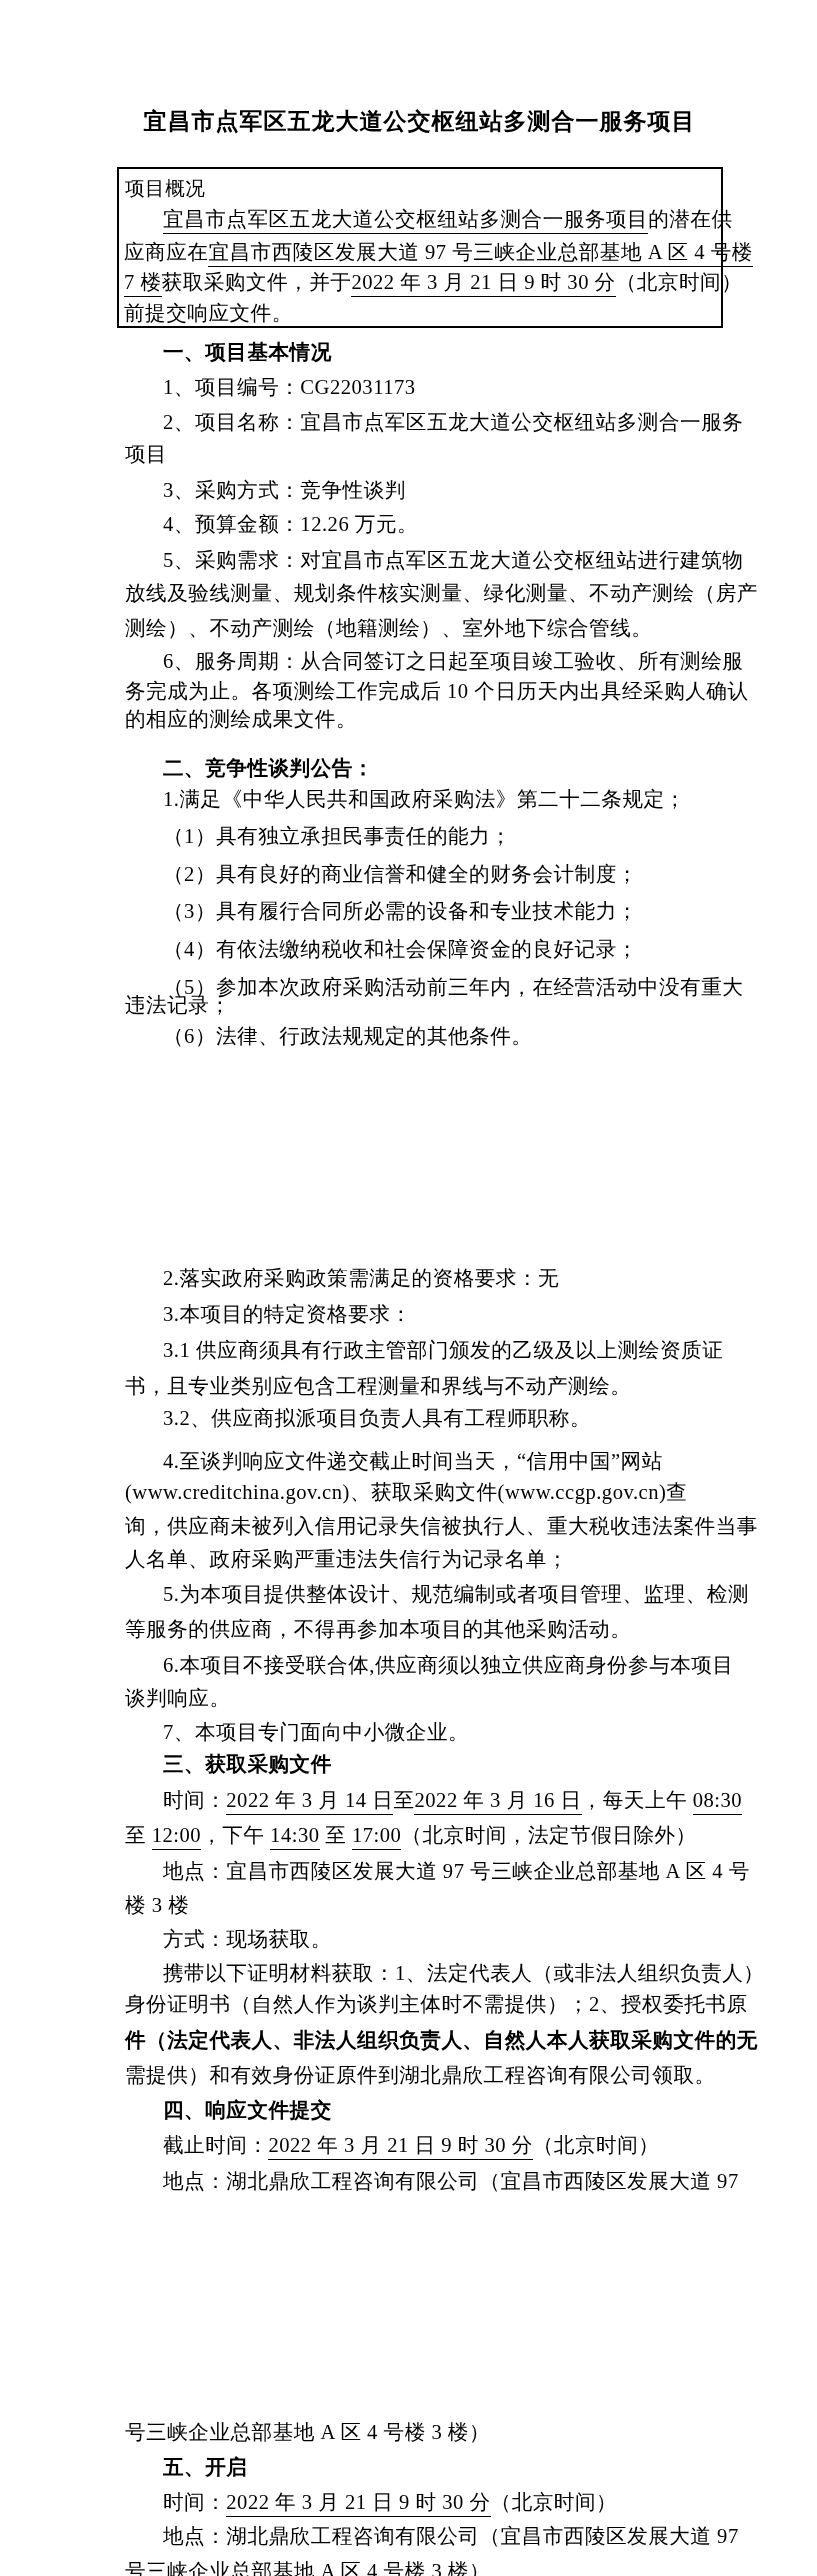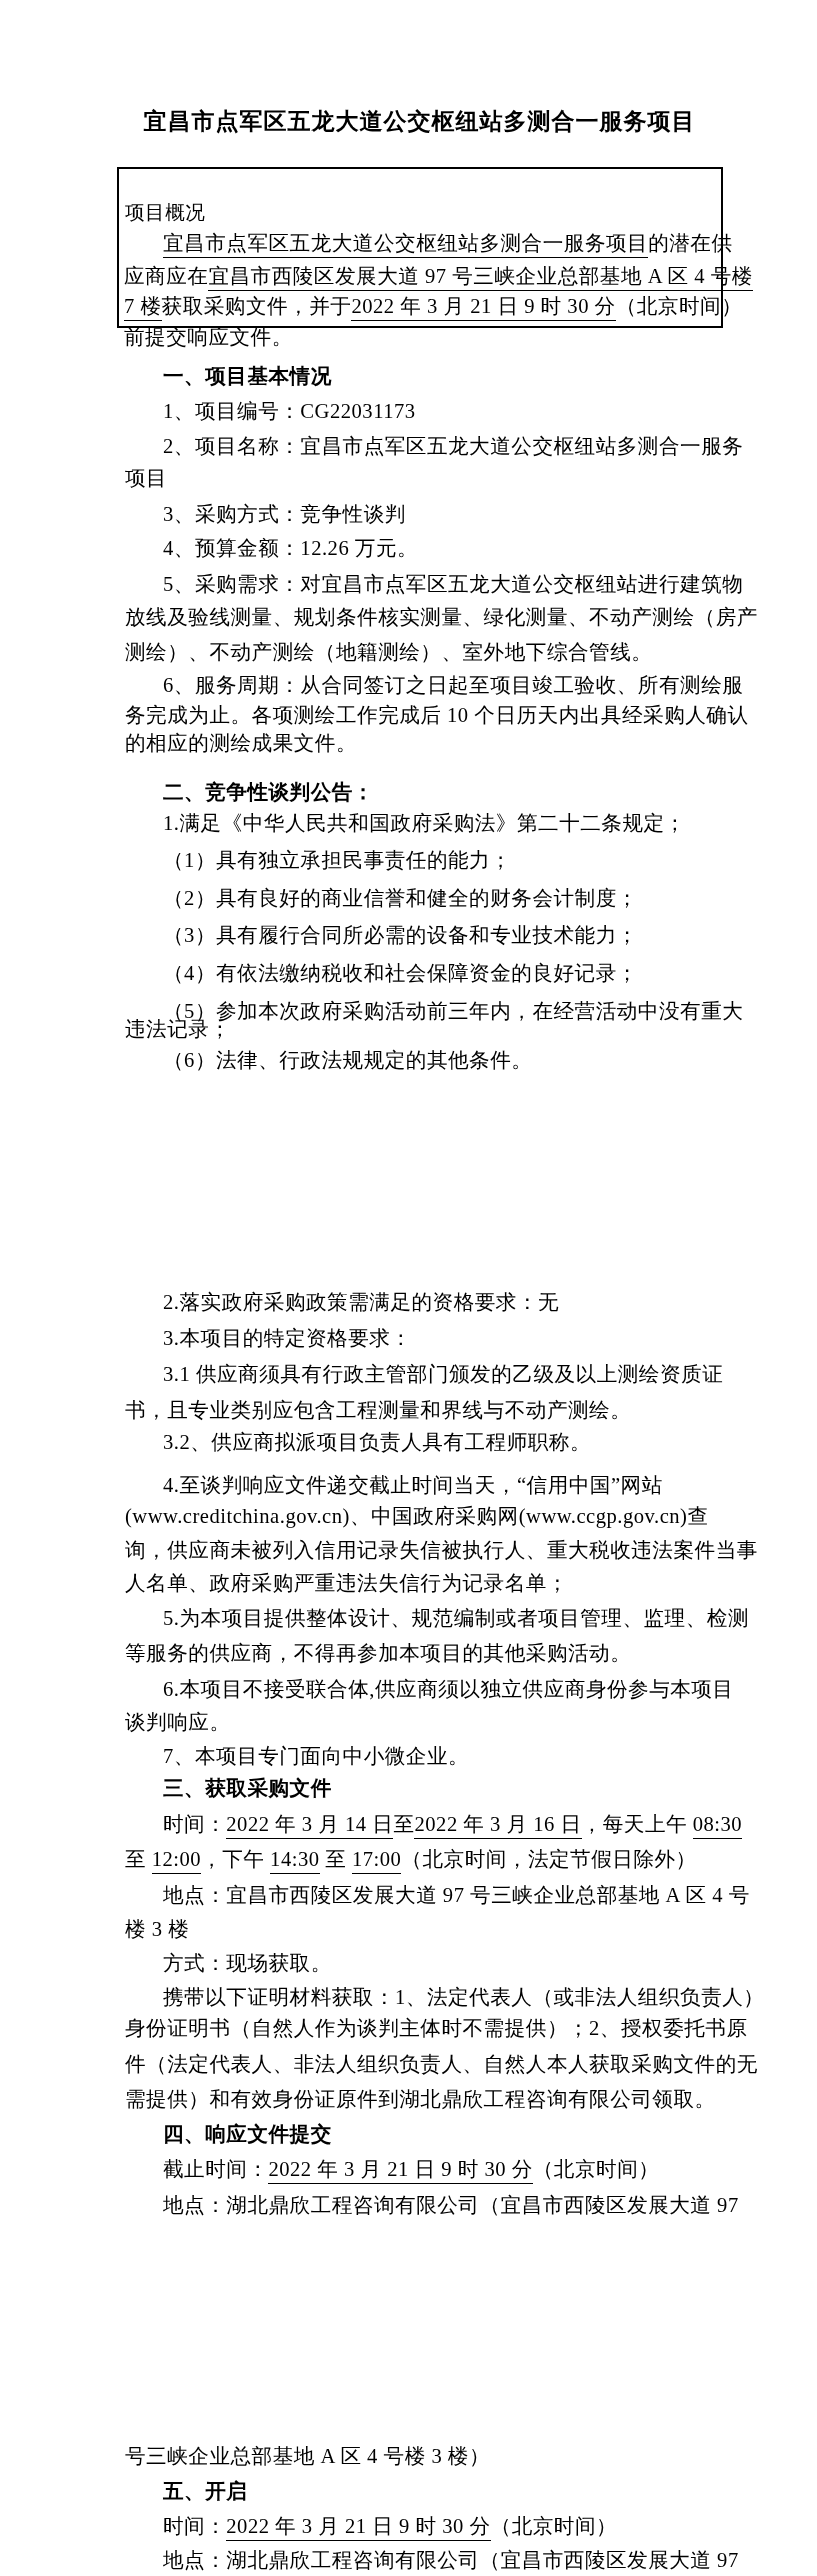--- a/index.html
+++ b/index.html
@@ -23,21 +23,20 @@
     position:absolute;
     left:117px;top:167px;width:606px;height:161px;
     border:2.1px solid #000;
     box-sizing:border-box;
     background:transparent;
   }
   .line{
     position:absolute;
     font-size:20.6px;line-height:28px;letter-spacing:0.5px;
     white-space:pre;
-    margin-top:24px;
   }
   .line.hd{
     font-family:"Liberation Sans","DejaVu Sans",sans-serif;
     font-weight:700;
   }
   .u{border-bottom:1.5px solid #000;padding-bottom:2.6px;}
 </style>
 </head>
 <body>
 
@@ -74,37 +73,37 @@
       <div class="line" style="top: 935px; left: 163px;"><span>（4）有依法缴纳税收和社会保障资金的良好记录；</span></div>
       <div class="line" style="top: 973px; left: 163px;"><span>（5）参加本次政府采购活动前三年内，在经营活动中没有重大</span></div>
       <div class="line" style="top: 991px; left: 125px;"><span>违法记录；</span></div>
       <div class="line" style="top: 1022px; left: 163px;"><span>（6）法律、行政法规规定的其他条件。</span></div>
       <div class="line" style="top: 1264px; left: 163px;"><span>2.落实政府采购政策需满足的资格要求：无</span></div>
       <div class="line" style="top: 1300px; left: 163px;"><span>3.本项目的特定资格要求：</span></div>
       <div class="line" style="top: 1336px; left: 163px;"><span>3.1 供应商须具有行政主管部门颁发的乙级及以上测绘资质证</span></div>
       <div class="line" style="top: 1372px; left: 125px;"><span>书，且专业类别应包含工程测量和界线与不动产测绘。</span></div>
       <div class="line" style="top: 1404px; left: 163px;"><span>3.2、供应商拟派项目负责人具有工程师职称。</span></div>
       <div class="line" style="top: 1447px; left: 163px;"><span>4.至谈判响应文件递交截止时间当天，“信用中国”网站</span></div>
-      <div class="line" style="top: 1478px; left: 125px;"><span>(www.creditchina.gov.cn)、中国政府采购网(www.ccgp.gov.cn)查</span></div>
+      <div class="line" style="top: 1478px; left: 125px;"><span>(www.creditchina.gov.cn)、获取采购文件(www.ccgp.gov.cn)查</span></div>
       <div class="line" style="top: 1512px; left: 125px;"><span>询，供应商未被列入信用记录失信被执行人、重大税收违法案件当事</span></div>
       <div class="line" style="top: 1545px; left: 125px;"><span>人名单、政府采购严重违法失信行为记录名单；</span></div>
       <div class="line" style="top: 1580px; left: 163px;"><span>5.为本项目提供整体设计、规范编制或者项目管理、监理、检测</span></div>
       <div class="line" style="top: 1615px; left: 125px;"><span>等服务的供应商，不得再参加本项目的其他采购活动。</span></div>
       <div class="line" style="top: 1651px; left: 163px;"><span>6.本项目不接受联合体,供应商须以独立供应商身份参与本项目</span></div>
       <div class="line" style="top: 1684px; left: 125px; text-align: right;"><span>谈判响应。</span></div>
       <div class="line" style="top: 1718px; left: 163px;"><span>7、本项目专门面向中小微企业。</span></div>
       <div class="line hd" style="top: 1750px; left: 163px;"><span>三、获取采购文件</span></div>
       <div class="line" style="top: 1786px; left: 163px;"><span>时间：</span><span class="u">2022 年 3 月 14 日</span><span>至</span><span class="u">2022 年 3 月 16 日</span><span>，每天上午 </span><span class="u">08:30</span></div>
       <div class="line" style="top: 1821px; left: 125px;"><span>至 </span><span class="u">12:00</span><span>，下午 </span><span class="u">14:30</span><span> 至 </span><span class="u">17:00</span><span>（北京时间，法定节假日除外）</span></div>
       <div class="line" style="top: 1857px; left: 163px;"><span>地点：宜昌市西陵区发展大道 97 号三峡企业总部基地 A 区 4 号</span></div>
       <div class="line" style="top: 1891px; left: 125px;"><span>楼 3 楼</span></div>
       <div class="line" style="top: 1925px; left: 163px;"><span>方式：现场获取。</span></div>
       <div class="line" style="top: 1959px; left: 163px;"><span>携带以下证明材料获取：1、法定代表人（或非法人组织负责人）</span></div>
       <div class="line" style="top: 1990px; left: 125px;"><span>身份证明书（自然人作为谈判主体时不需提供）；2、授权委托书原</span></div>
-      <div class="line" style="top: 2026px; left: 125px;"><span>件（法定代表人、非法人组织负责人、自然人本人获取采购文件的无</span></div>
+      <div class="line" style="top: 2026px; left: 125px; font-weight: bold;"><span>件（法定代表人、非法人组织负责人、自然人本人获取采购文件的无</span></div>
       <div class="line" style="top: 2061px; left: 125px;"><span>需提供）和有效身份证原件到湖北鼎欣工程咨询有限公司领取。</span></div>
       <div class="line hd" style="top: 2096px; left: 163px;"><span>四、响应文件提交</span></div>
       <div class="line" style="top: 2131px; left: 163px;"><span>截止时间：</span><span class="u">2022 年 3 月 21 日 9 时 30 分</span><span>（北京时间）</span></div>
       <div class="line" style="top: 2167px; left: 163px;"><span>地点：湖北鼎欣工程咨询有限公司（宜昌市西陵区发展大道 97</span></div>
       <div class="line" style="top: 2418px; left: 125px;"><span>号三峡企业总部基地 A 区 4 号楼 3 楼）</span></div>
       <div class="line hd" style="top: 2453px; left: 163px;"><span>五、开启</span></div>
       <div class="line" style="top: 2488px; left: 163px;"><span>时间：</span><span class="u">2022 年 3 月 21 日 9 时 30 分</span><span>（北京时间）</span></div>
       <div class="line" style="top: 2522px; left: 163px;"><span>地点：湖北鼎欣工程咨询有限公司（宜昌市西陵区发展大道 97</span></div>
       <div class="line" style="top: 2557px; left: 125px;"><span>号三峡企业总部基地 A 区 4 号楼 3 楼）</span></div>
     </div>

